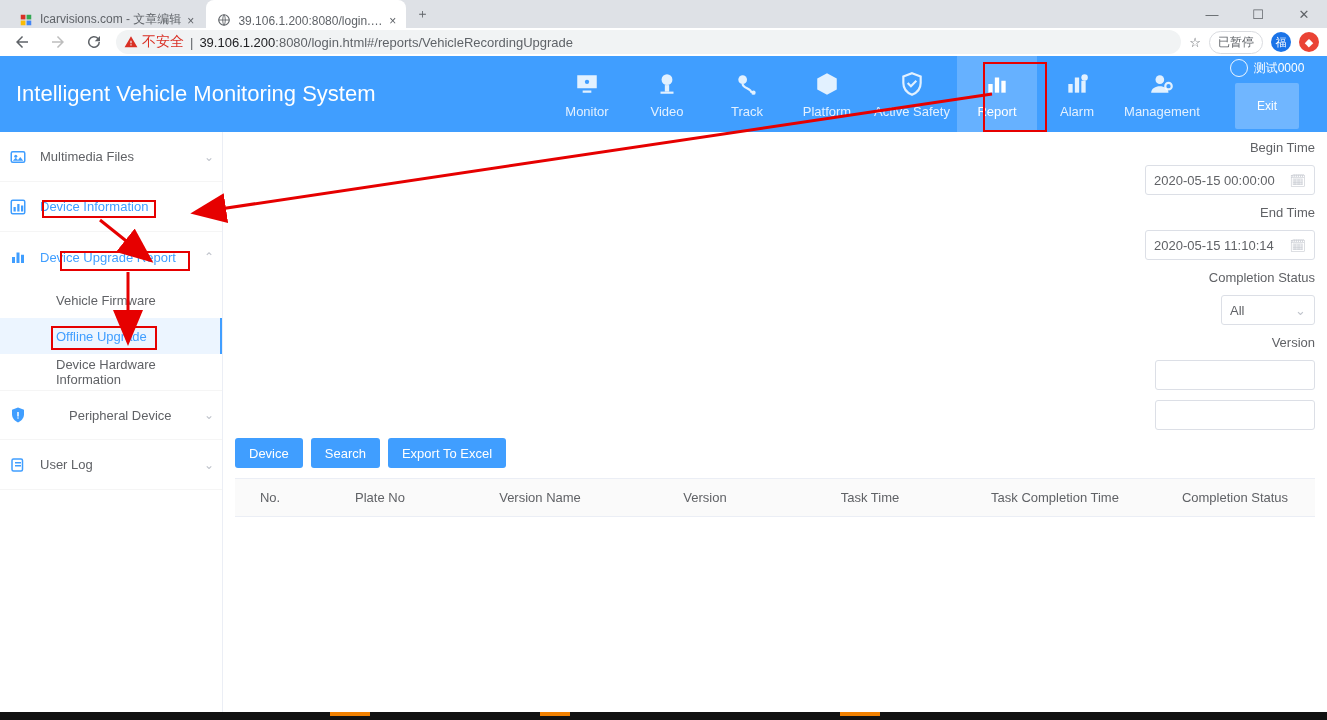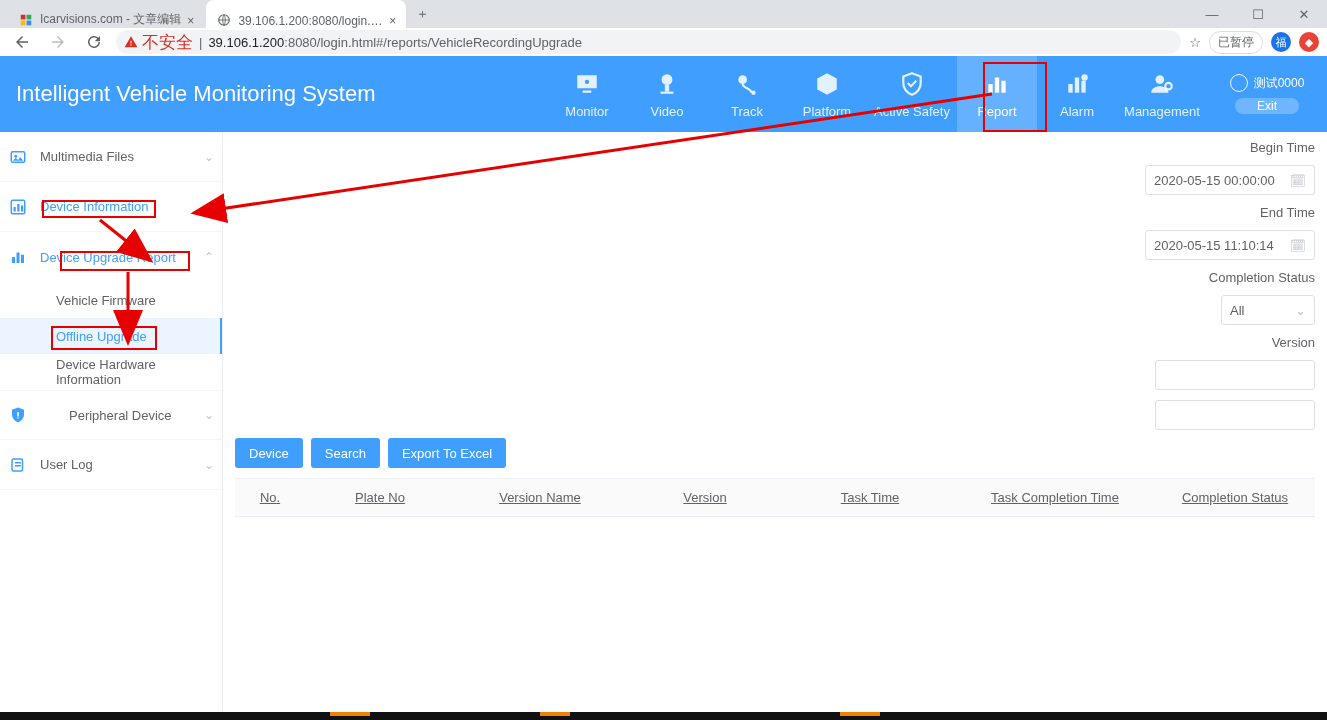--- a/index.html
+++ b/index.html
@@ -14,21 +14,21 @@
 .tab-favicon { width: 16px; height: 16px; margin-right: 6px; display:flex; align-items:center; justify-content:center;}
 .tab-title { flex: 1; white-space: nowrap; overflow: hidden; text-overflow: ellipsis; }
 .tab-close { color: #5f6368; margin-left: 6px; }
 .newtab { width: 28px; height: 28px; display: flex; align-items: center; justify-content: center; color: #5f6368; }
 .win-controls { position: absolute; right: 0; top: 0; height: 28px; display: flex; }
 .win-controls div { width: 46px; display:flex; align-items:center; justify-content:center; color:#5f6368; }
 .addr-bar { height: 28px; display: flex; align-items: center; padding: 0 8px; gap: 8px; background: #fff;}
 .nav-btn { width: 28px; height: 28px; display: flex; align-items: center; justify-content: center; color: #5f6368; }
 .nav-btn.disabled { color: #bbb; }
 .url-area { flex: 1; display: flex; align-items:center; gap:6px; padding: 0 8px; height: 24px; border-radius: 12px; background:#f1f3f4;}
-.insecure { display:flex; align-items:center; gap:4px; color:#d93025; font-size:17px;}
+.insecure { display:flex; align-items:center; gap:4px; color:#d93025; font-size:14px;}
 .insecure svg { fill:#d93025; }
 .url-text { color:#5f6368; font-size:13px; }
 .url-host { color:#202124; }
 .star { color:#5f6368; }
 .pause-pill { border:1px solid #dadce0; border-radius:12px; padding:2px 8px; font-size:12px; color:#5f6368; }
 .ext-icon { width:20px; height:20px; border-radius:50%; display:flex; align-items:center; justify-content:center; color:#fff; font-size:11px;}
 .ext-blue { background:#1a73e8; }
 .ext-red { background:#ea4335; }
 
 
@@ -36,21 +36,21 @@
 .app-title { font-size: 22px; font-weight: 400;}
 .header-nav { margin-left:auto; display:flex; align-items:stretch; height:76px;}
 .nav-item { width: 80px; display:flex; flex-direction:column; align-items:center; justify-content:center; gap:6px; color:rgba(255,255,255,0.85); cursor:pointer; font-size:13px;}
 .nav-item.wide { width: 90px; }
 .nav-item.active { background:#66b1ff; color:#fff; }
 .nav-icon { width:28px; height:28px; display:flex; align-items:center; justify-content:center;}
 .nav-icon svg { fill: currentColor; }
 .user-area { width: 120px; display:flex; flex-direction:column; align-items:center; justify-content:center; gap:6px; font-size:12px;}
 .user-top { display:flex; align-items:center; gap:6px;}
 .avatar { width:18px; height:18px; border-radius:50%; border:1.5px solid rgba(255,255,255,0.9);}
-.exit-btn { background: rgba(255,255,255,0.25); color:#fff; border:none; padding:1px 22px; font-size:12px; border-radius:10px;}
+.exit-btn { background: rgba(255,255,255,0.25); color:#fff; border:none; padding:16px 22px; font-size:12px; border-radius:2px;}
 
 
 .body { display:flex; height: calc(720px - 56px - 76px - 8px); }
 .sidebar { width: 248px; border-right:1px solid #ebeef5; background:#fff; }
 .side-group { height:50px; display:flex; align-items:center; padding:0 8px; color:#606266; cursor:pointer; border-bottom:1px solid #f5f5f5;}
 .side-icon { width:20px; height:20px; margin-right:12px; display:flex; align-items:center; justify-content:center; color:#409eff;}
 .side-label { flex:1; }
 .side-chevron { color:#c0c4cc; font-size:12px;}
 .side-sub { padding-left: 56px; height:36px; display:flex; align-items:center; color:#606266; cursor:pointer; font-size:13px;}
 .side-sub.active { background:#ecf5ff; color:#409eff; border-right:2px solid #409eff;}
@@ -60,21 +60,21 @@
 .main { flex:1; padding: 8px 12px; }
 .filter-row { display:flex; align-items:flex-end; gap:10px; flex-wrap:wrap;flex-direction:column; }
 .filter-label { color:#606266; font-size:13px;}
 .date-input { display:inline-flex; align-items:center; border:1px solid #dcdfe6; border-radius:3px; height:30px; padding:0 8px; color:#606266; font-size:13px; width:170px; justify-content:space-between;}
 .date-input .cal { color:#c0c4cc; }
 .select { display:inline-flex; align-items:center; border:1px solid #dcdfe6; border-radius:3px; height:30px; padding:0 8px; color:#606266; font-size:13px; width:94px; justify-content:space-between;}
 .text-input { border:1px solid #dcdfe6; border-radius:3px; height:30px; padding:0 8px; font-size:13px; width:160px; }
 .btn { background:#409eff; color:#fff; border:none; height:30px; padding:0 14px; border-radius:3px; font-size:13px; cursor:pointer;}
 .btn-row { display:flex; gap:8px; margin-top:8px; margin-bottom:10px;}
 .table { width:100%; border-top:1px solid #ebeef5;}
-.thead { display:flex; background:#fafafa; border-bottom:1px solid #ebeef5; height:38px; align-items:center; color:#606266; font-size:13px;text-decoration:underline;}
+.thead { display:flex; background:#fafafa; border-bottom:1px solid #ebeef5; height:38px; align-items:center; color:#606266; font-size:13px;}
 .th { text-align:center; }
 .no-data { text-align:center; color:#909399; padding: 220px 0; font-size:14px;}
 
 
 .ann { position:absolute; pointer-events:none; }
 .redbox { border:2px solid #e60000; }
 
 
 .bottom-strip { position:absolute; bottom:0; left:0; right:0; height:8px; background:#111; }
 .bottom-strip .o { position:absolute; top:0; height:4px; background:#f08000;}

